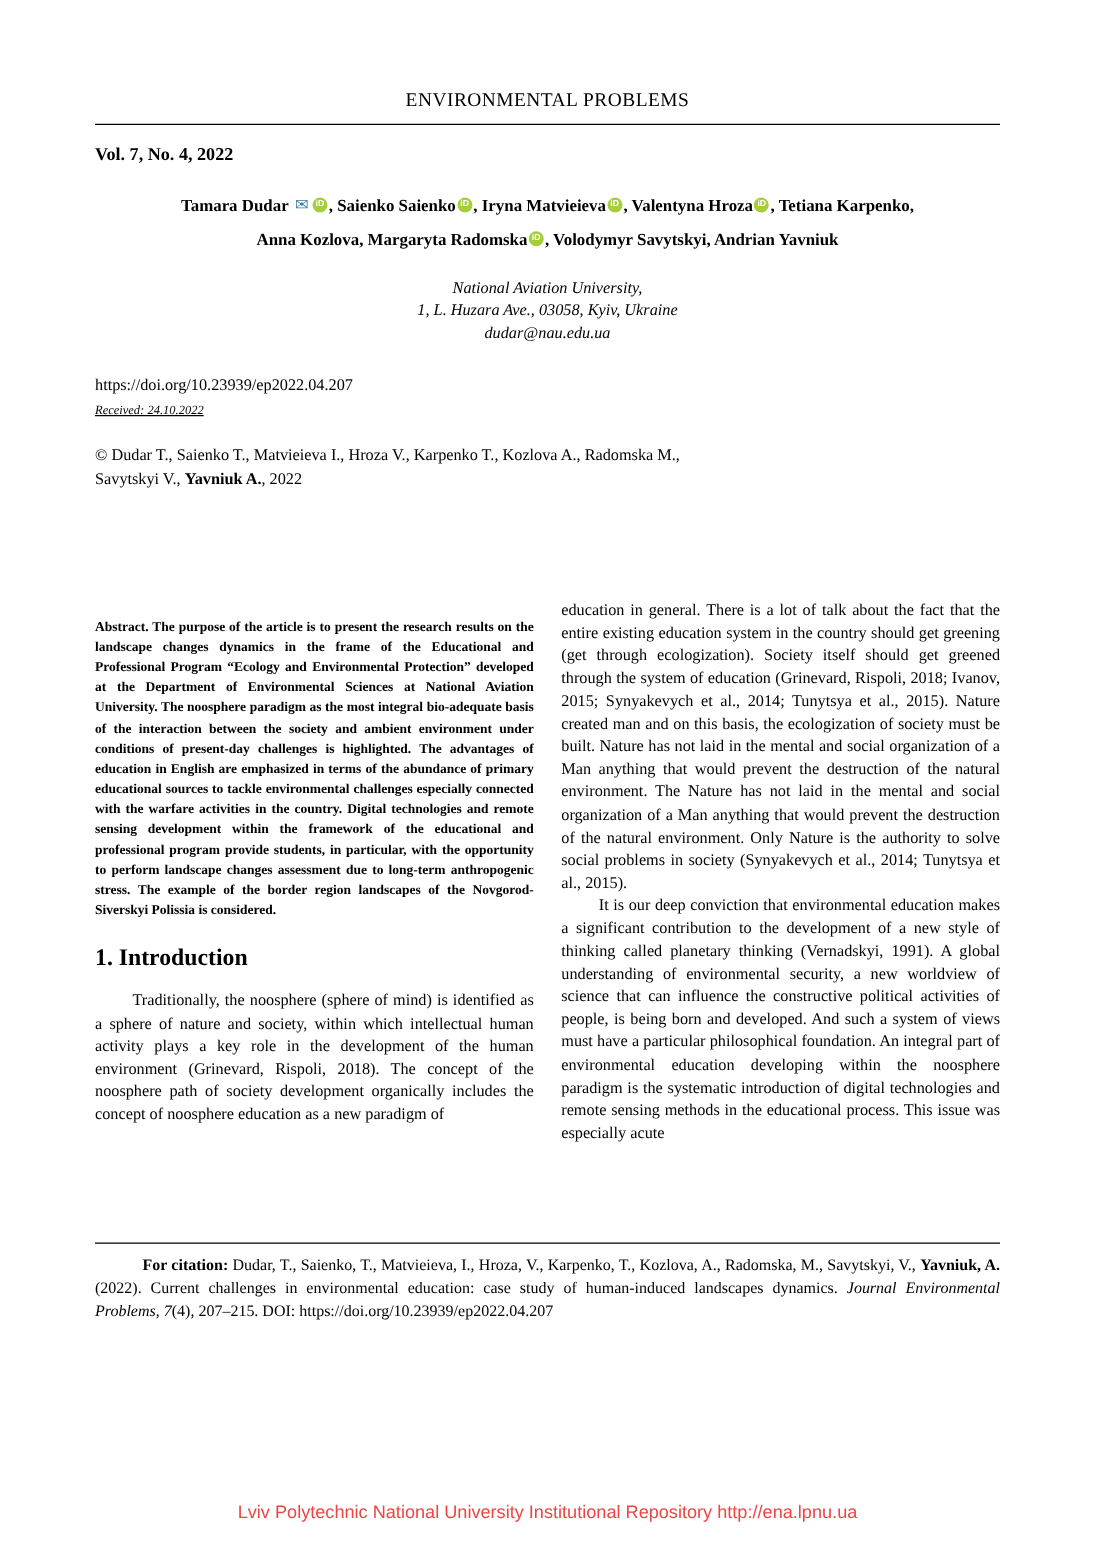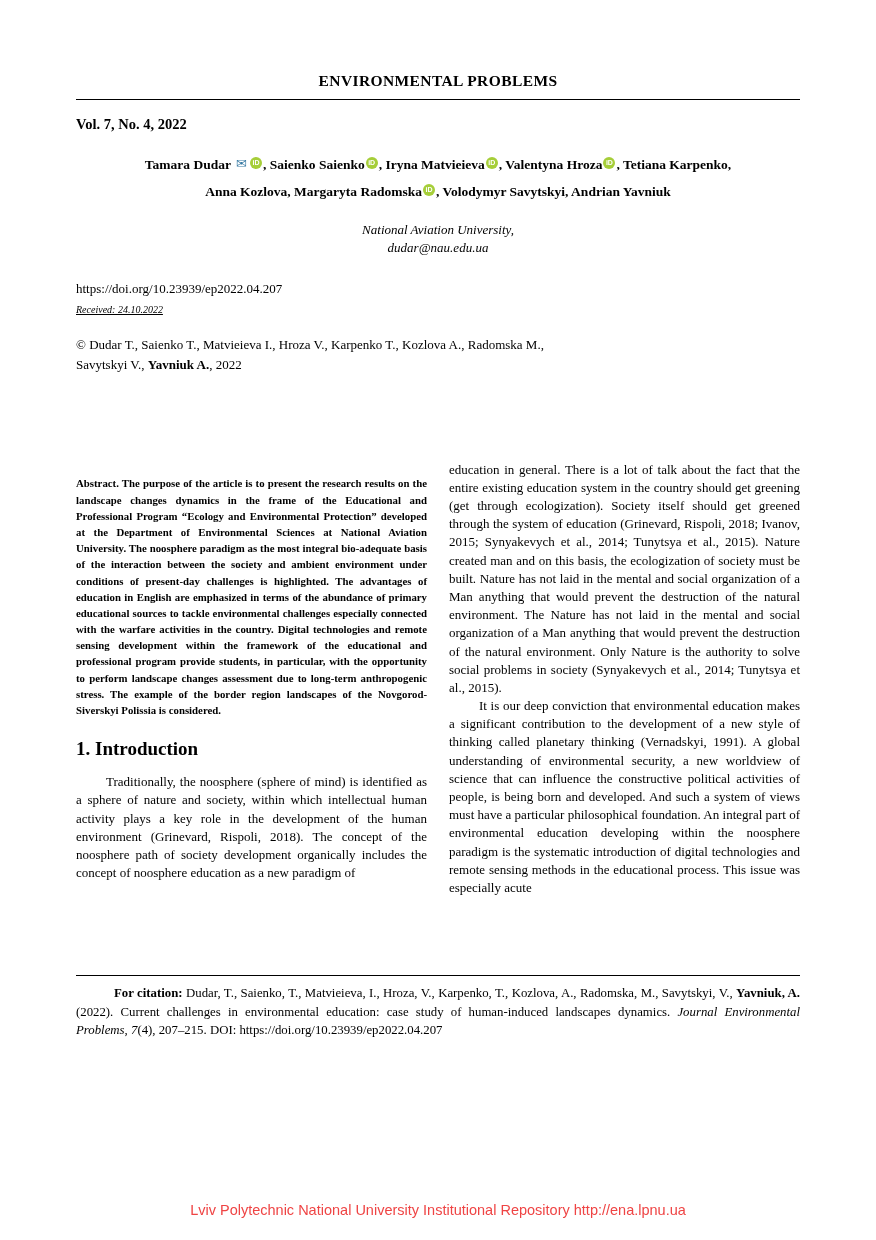--- a/index.html
+++ b/index.html
@@ -2,21 +2,21 @@
 <html><head>
 <meta charset="utf-8">
 <style>
   * { margin:0; padding:0; box-sizing:border-box; }
   html,body { background:#ffffff; }
   .page {
     position:relative; width:876px; height:1240px; background:#fff;
     font-family:"Liberation Serif", serif; color:#000; overflow:hidden; margin:0 auto;
   }
   .content { padding:72px 76px 0 76px; }
-  .journal-title { text-align:center; font-weight:bold; font-size:15.5px; letter-spacing:0.4px; padding-bottom:9px; }
+  .journal-title { text-align:center; font-weight:normal; font-size:15.5px; letter-spacing:0.4px; padding-bottom:9px; }
   .header-rule { border:none; border-top:1.4px solid #000; margin:0; }
   .volume { font-weight:bold; font-size:14.5px; margin-top:16px; }
   .article-title { text-align:center; font-weight:bold; font-size:15.5px; line-height:1.65; margin-top:16px; }
   .authors { text-align:center; font-weight:bold; font-size:13.5px; margin-top:18px; line-height:2.0; }
   .orcid-icon {
     display:inline-block; width:12px; height:12px; border-radius:50%;
     background:#A6CE39; color:#fff; font-family:"Liberation Sans", sans-serif;
     font-size:7px; font-weight:bold; line-height:12px; text-align:center;
     vertical-align:4px; margin:0 1px; cursor:pointer;
   }
@@ -58,20 +58,21 @@
     <div class="volume">Vol. 7, No. 4, 2022</div>
 
 
     <div class="authors">
       <div class="authors-line"><span>Tamara Dudar </span><span class="email-icon">✉</span><span class="orcid-icon">iD</span><span>, Saienko Saienko</span><span class="orcid-icon">iD</span><span>, Iryna Matvieieva</span><span class="orcid-icon">iD</span><span>, Valentyna Hroza</span><span class="orcid-icon">iD</span><span>, Tetiana Karpenko,</span></div>
       <div class="authors-line"><span>Anna Kozlova, Margaryta Radomska</span><span class="orcid-icon">iD</span><span>, Volodymyr Savytskyi, Andrian Yavniuk</span></div>
     </div>
 
     <div class="affiliation">
       <div>National Aviation University,</div>
+      <div>1, L. Huzara Ave., 03058, Kyiv, Ukraine</div>
       <div>dudar@nau.edu.ua</div>
     </div>
 
     <div class="doi">https://doi.org/10.23939/ep2022.04.207</div>
 
     <div class="received">Received: 24.10.2022</div>
 
     <div class="copyright">
       <div>© Dudar T., Saienko T., Matvieieva I., Hroza V., Karpenko T., Kozlova A., Radomska M.,</div>
       <div><span>Savytskyi V., </span><span class="seg-bold">Yavniuk A.</span><span>, 2022</span></div>

